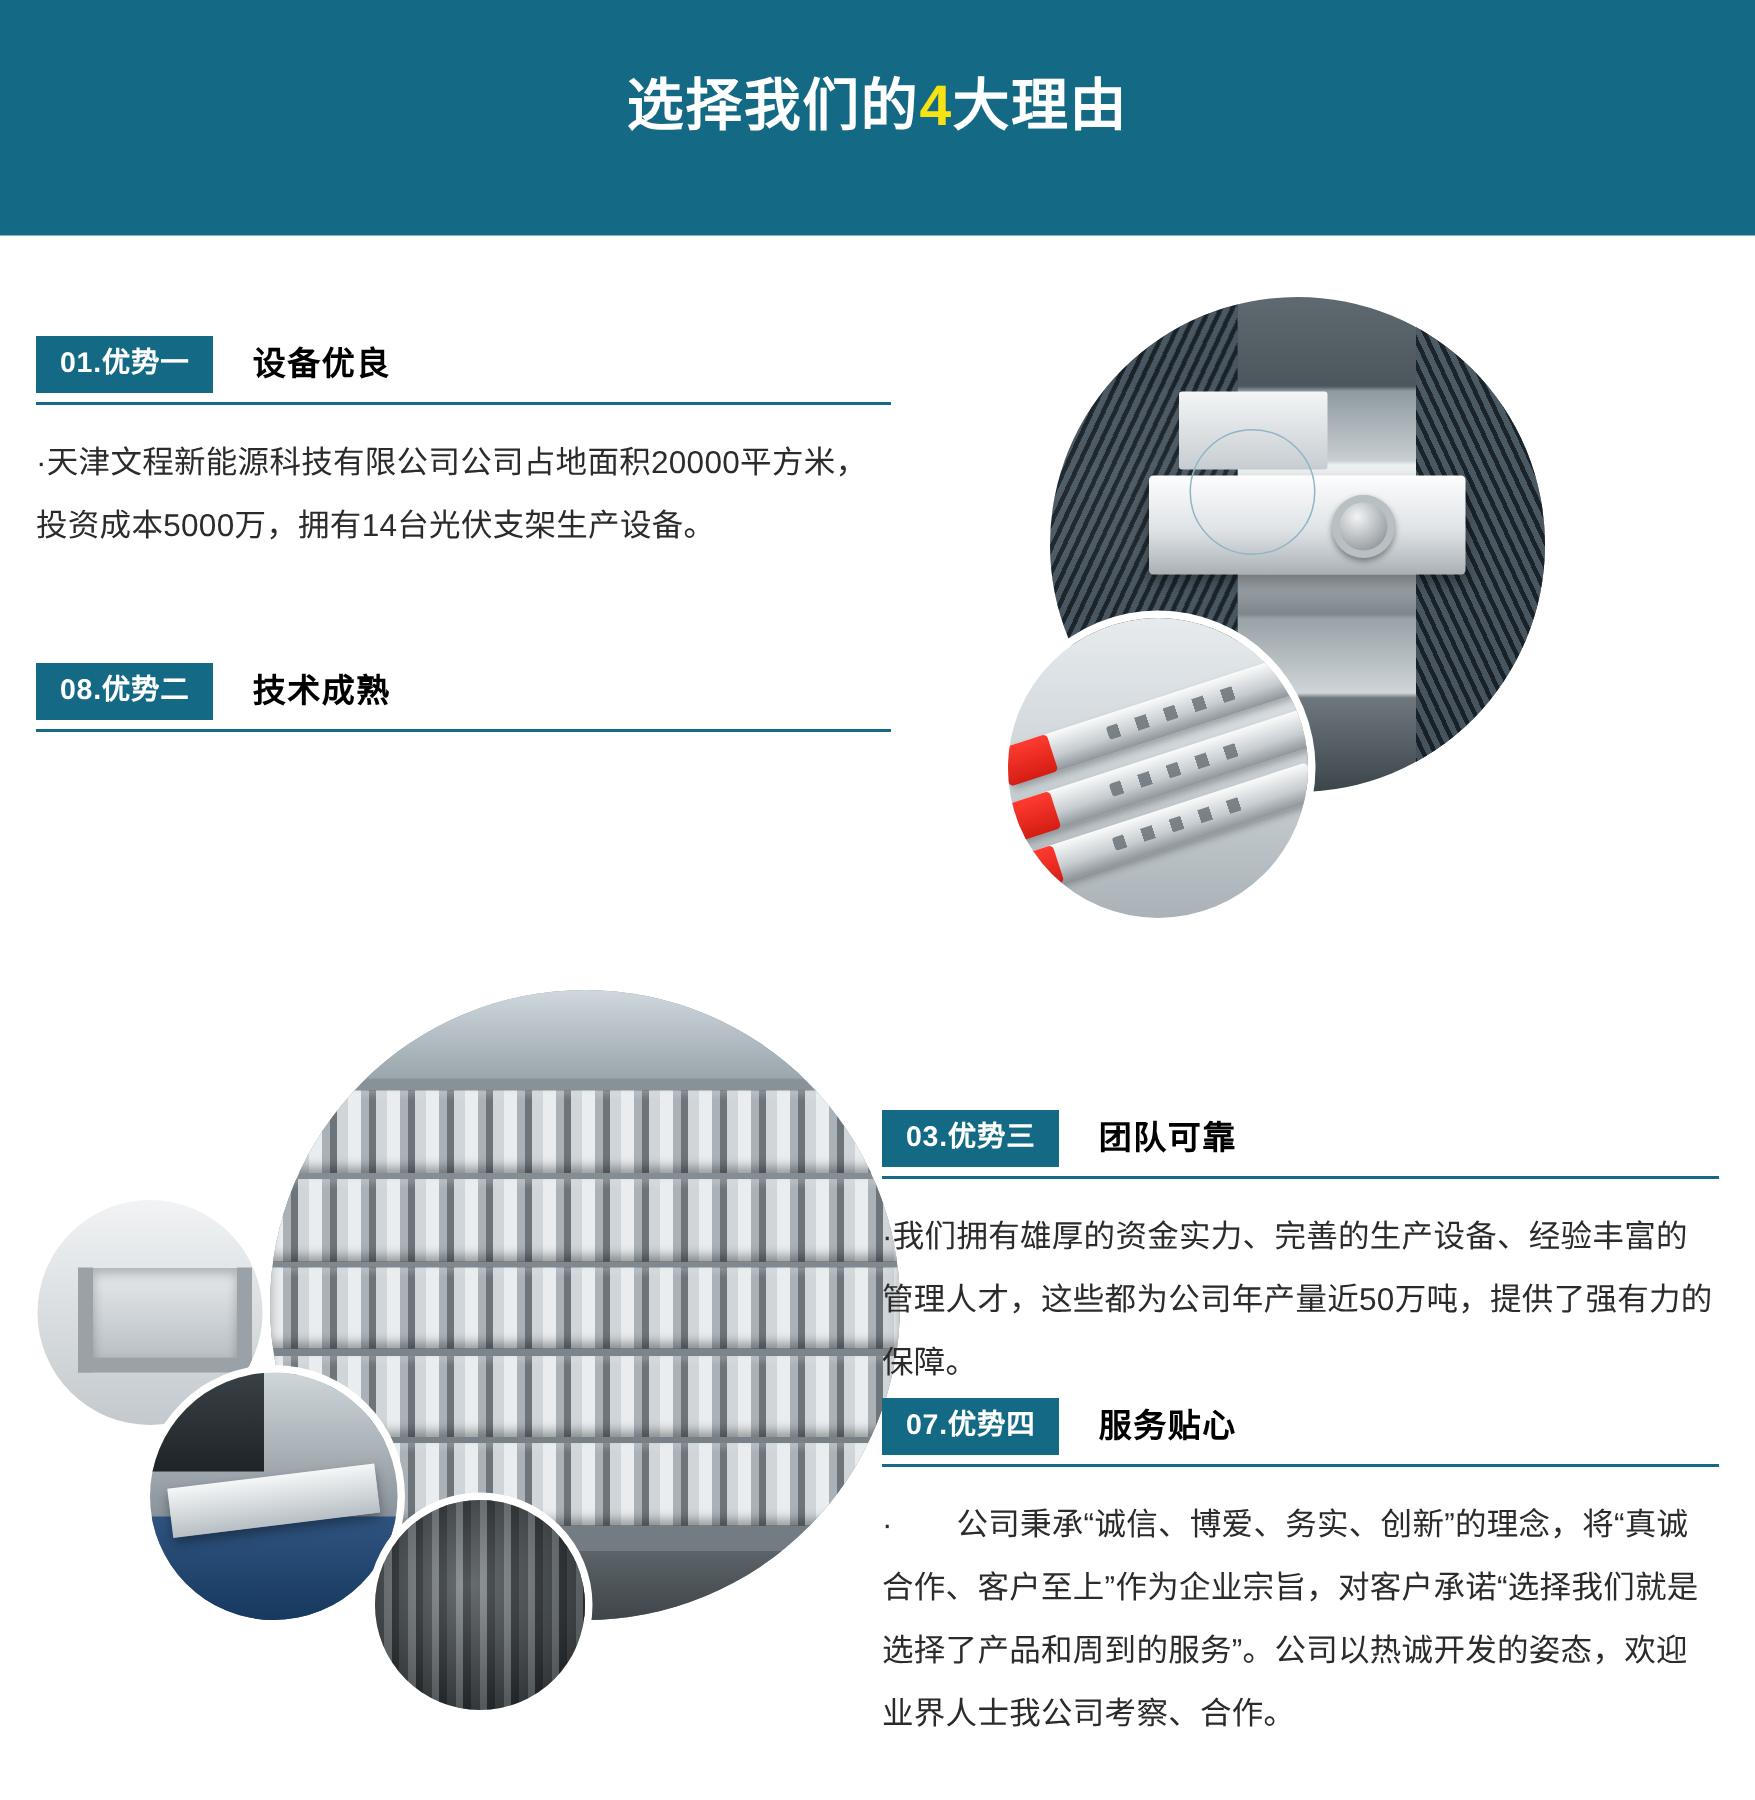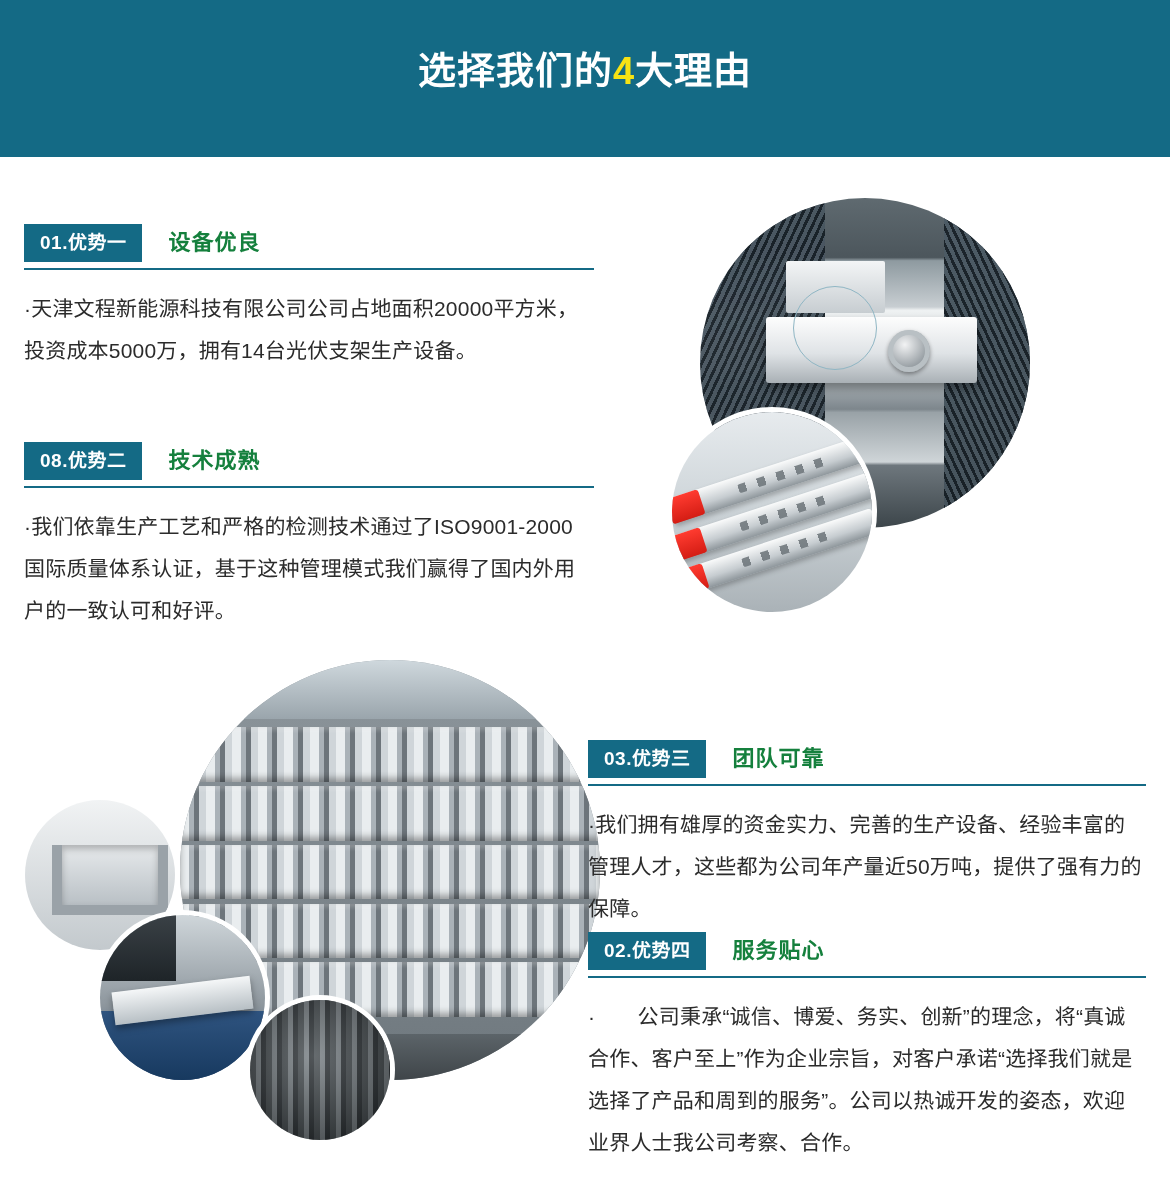--- a/index.html
+++ b/index.html
@@ -64,21 +64,21 @@
     font-weight: bold;
     height: 38px;
     line-height: 38px;
     padding: 0 16px 0 16px;
     white-space: nowrap;
     letter-spacing: 0.5px;
   }
   .head-title {
     font-size: 22px;
     font-weight: bold;
-    color: #15803d;
+    color: #000000;
     margin-left: 26px;
     line-height: 38px;
     white-space: nowrap;
     letter-spacing: 1px;
   }
   .head-rule {
     position: absolute;
     left: 0;
     bottom: -6px;
     height: 2px;
@@ -263,21 +263,20 @@
   </div>
   <div class="body-text">·天津文程新能源科技有限公司公司占地面积20000平方米，投资成本5000万，拥有14台光伏支架生产设备。</div>
 </div>
 
 <div class="section" style="left:24px; top:440px; width:570px;">
   <div class="block-head">
     <div class="tag">08.优势二</div>
     <div class="head-title">技术成熟</div>
     <div class="head-rule" style="width:570px;"></div>
   </div>
-  <div class="body-text">·我们依靠生产工艺和严格的检测技术通过了ISO9001-2000国际质量体系认证，基于这种管理模式我们赢得了国内外用户的一致认可和好评。</div>
 </div>
 
 <div class="circle circle-border photo-clamp" style="left:700px; top:198px; width:330px; height:330px;">
   <div class="grid-left"></div>
   <div class="grid-right"></div>
   <div class="bar2"></div>
   <div class="bar"></div>
   <div class="bolt"></div>
 </div>
 
@@ -326,18 +325,18 @@
   <div class="block-head">
     <div class="tag">03.优势三</div>
     <div class="head-title">团队可靠</div>
     <div class="head-rule" style="width:558px;"></div>
   </div>
   <div class="body-text">·我们拥有雄厚的资金实力、完善的生产设备、经验丰富的管理人才，这些都为公司年产量近50万吨，提供了强有力的保障。</div>
 </div>
 
 <div class="section" style="left:588px; top:930px; width:558px;">
   <div class="block-head">
-    <div class="tag">02.优势四</div>
+    <div class="tag">07.优势四</div>
     <div class="head-title">服务贴心</div>
     <div class="head-rule" style="width:558px;"></div>
   </div>
   <div class="body-text">·　　公司秉承“诚信、博爱、务实、创新”的理念，将“真诚合作、客户至上”作为企业宗旨，对客户承诺“选择我们就是选择了产品和周到的服务”。公司以热诚开发的姿态，欢迎业界人士我公司考察、合作。</div>
 </div>
 
 </body></html>

